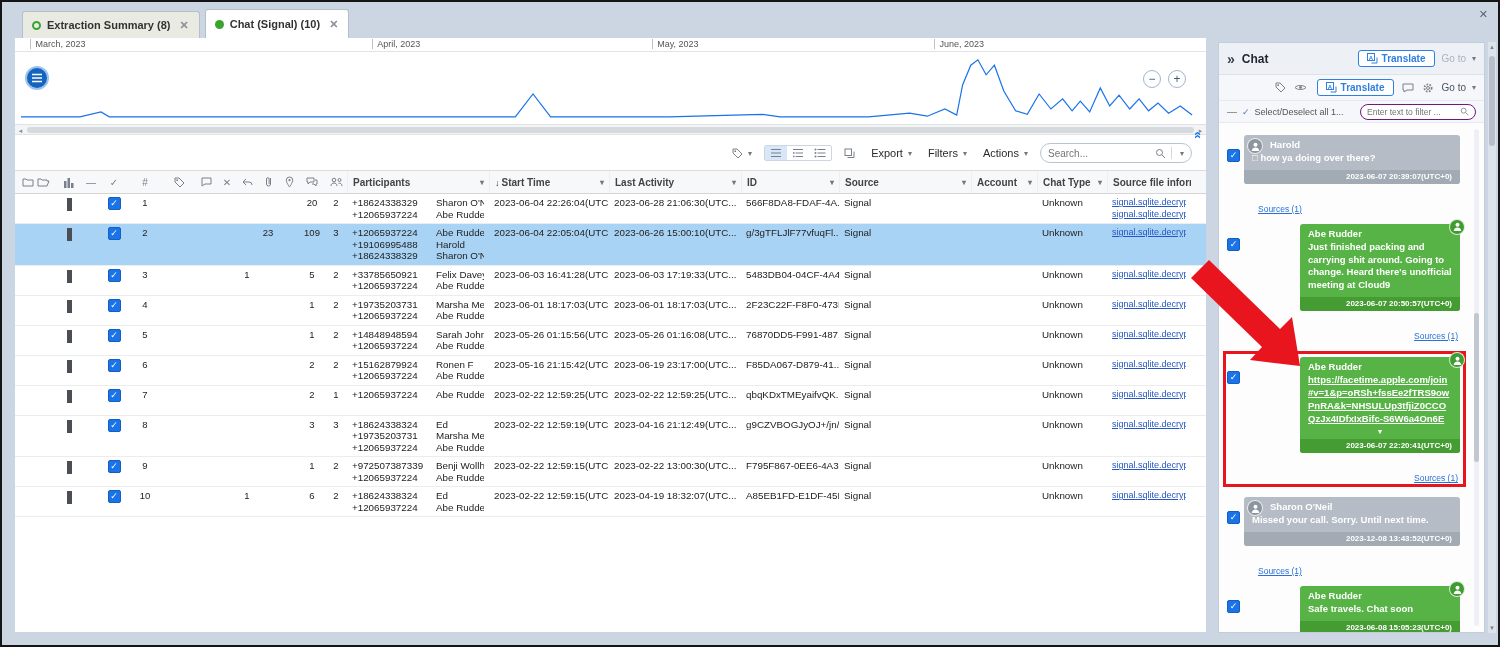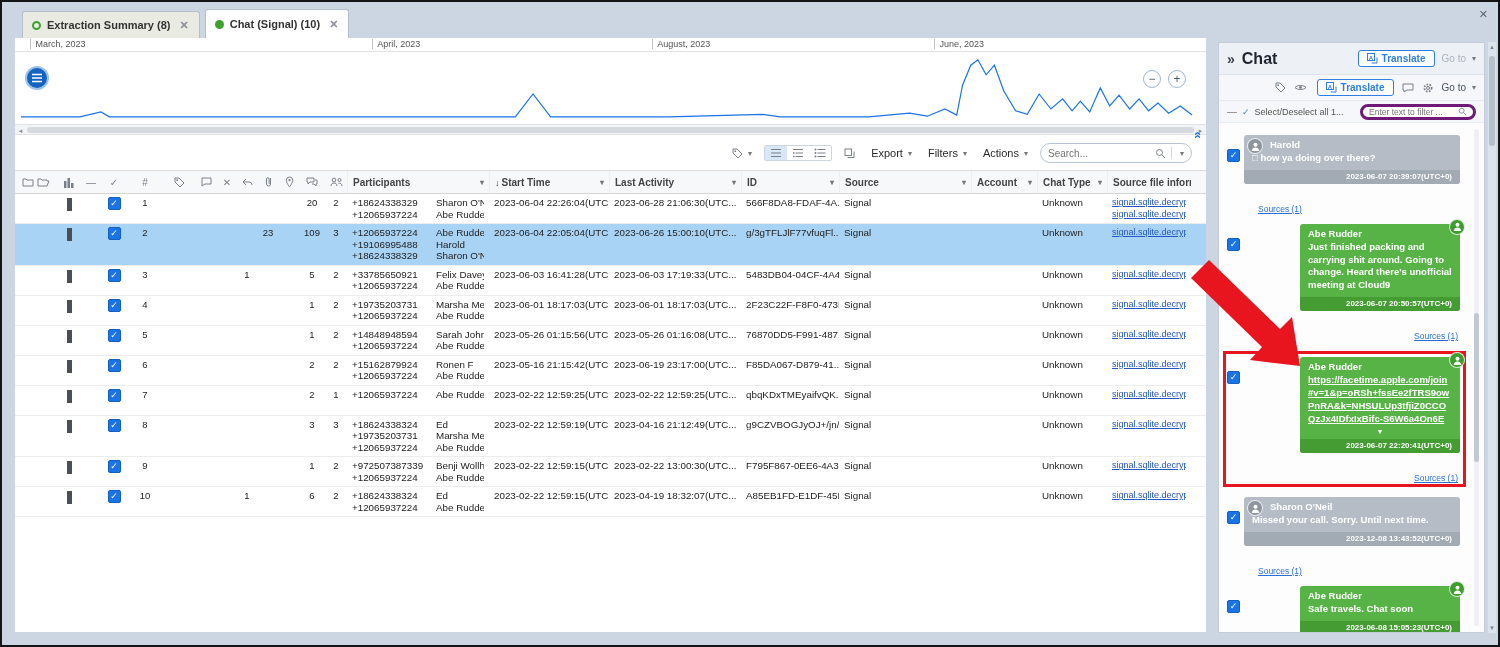--- a/index.html
+++ b/index.html
@@ -67,33 +67,33 @@
 .rowbar{width:5px;height:13px;background:#4a4f55;display:inline-block;margin-top:1px}
 .cb{width:13px;height:13px;background:var(--accent);border:1px solid #1460bd;border-radius:2px;color:#fff;font-size:9px;line-height:11px;text-align:center;display:inline-block}
 .pline{white-space:nowrap;overflow:hidden}
 .pphone{display:inline-block;width:84px}
 .flink{display:block;color:var(--link);text-decoration:underline;font-size:9px;white-space:nowrap;overflow:hidden}
 
 
 .rpanel{position:absolute;left:1218px;top:42px;width:267px;height:591px;background:#fff;border:1px solid #c3ccd8;display:flex;flex-direction:column}
 .rhead{height:32px;background:#edf1f6;display:flex;align-items:center;gap:7px;padding:0 8px;border-bottom:1px solid #dde2ea;flex:0 0 auto}
 .chev{color:#3c4350;font-size:14px;font-weight:bold}
-.rtitle{font-weight:bold;font-size:16px;color:#1f2430}
+.rtitle{font-weight:bold;font-size:12px;color:#1f2430}
 .trbtn{margin-left:auto;display:inline-flex;align-items:center;gap:4px;border:1px solid #2f7fe0;color:#2f7fe0;background:#fff;border-radius:3px;font-size:10px;font-weight:bold;padding:2px 8px}
 .goto-dis{color:#aab3bf;font-size:10px;display:inline-flex;gap:3px;align-items:center}
 .goto-en{color:#4a5462;font-size:10px;display:inline-flex;gap:3px;align-items:center}
 .rtabs{height:27px;display:flex;align-items:stretch;gap:12px;padding:0 10px;font-size:9.5px;color:#4a5260;border-bottom:1px solid #eceef2;background:#fff;flex:0 0 auto}
 .rtab{display:flex;align-items:center;border-bottom:2px solid transparent;white-space:nowrap}
 .rtab.active{color:#2196f3;border-bottom-color:#2196f3}
 .rtools{height:26px;background:#f5f7fa;display:flex;align-items:center;justify-content:flex-end;gap:8px;padding:0 8px;font-size:10px;color:#5b6470;border-bottom:1px solid #e6e9ef;flex:0 0 auto}
 .rselect{height:22px;background:#f5f7fa;display:flex;align-items:center;gap:5px;padding:0 8px;font-size:9px;color:#555;border-bottom:1px solid #e6e9ef;flex:0 0 auto}
 .minidash{color:#777;font-size:10px}
 .minicheck{color:#4a7dbd;font-size:9px}
 .selLabel{white-space:nowrap;overflow:hidden;max-width:104px}
-.filterbox{margin-left:auto;width:116px;height:16px;border:3px solid #701a75;border-radius:8px;background:#fff;display:flex;gap:0;padding:0 6px}
+.filterbox{margin-left:auto;width:116px;height:16px;border:1px solid #701a75;border-radius:8px;background:#fff;display:flex;gap:0;padding:0 6px}
 .filterbox input{flex:1;border:none;outline:none;font-size:8.5px;color:#555;min-width:10px;font-family:"Liberation Sans",sans-serif}
 .rmsgs{flex:1;position:relative;background:#fdfdfe;overflow:hidden;padding:12px 24px 0 8px}
 .msgrow{display:flex;gap:4px;margin:0 0 10px 0;position:relative}
 .msgrow.hl{border:3px solid var(--red);padding:3px 3px 1px 1px;margin-left:-4px;margin-right:-6px}
 .mcb{flex:0 0 13px;width:13px;height:13px;background:var(--accent);border:1px solid #1460bd;border-radius:2px;color:#fff;font-size:9px;line-height:11px;text-align:center;margin-top:14px}
 .mwrap{flex:1;display:flex;flex-direction:column;min-width:0}
 .bubble{position:relative;border-radius:3px;color:#fff;padding:4px 8px 0 8px;font-size:9.5px}
 .in .bubble{background:var(--graybub);width:100%}
 .out .bubble{background:var(--green);width:160px;align-self:flex-end}
 .sender{font-weight:bold;font-size:9.5px;margin-bottom:2px}
@@ -138,21 +138,21 @@
    <span class="tdot green-dot"></span>
    <span>Chat (Signal) (10)</span>
    <span class="tclose">✕</span>
  </div>
   </div>
 
 <div class="main">
   <div class="months">
       <span class="month" style="left:1.3%">March, 2023</span>
       <span class="month" style="left:30.0%">April, 2023</span>
-      <span class="month" style="left:53.5%">August, 2023</span>
+      <span class="month" style="left:53.5%">May, 2023</span>
       <span class="month" style="left:77.2%">June, 2023</span>
     </div>
   <div class="chartwrap">
     <svg class="tl" width="1185" height="68">
         <polyline points="4.0,62.8 62.9,62.8 84.0,58.0 92.3,62.8 180.5,62.8 298.3,62.8 415.9,62.8 498.3,62.8 516.0,40.0 533.6,62.8 651.4,62.8 745.5,60.4 763.2,62.8 851.4,62.8 892.6,59.2 910.3,62.2 927.9,55.0 939.7,61.0 945.6,31.0 953.8,11.2 960.9,5.8 969.1,20.8 977.4,11.2 986.8,37.0 998.6,56.8 1010.3,60.4 1022.1,40.0 1033.9,55.0 1045.6,44.8 1055.1,56.8 1063.3,47.2 1072.7,58.0 1083.3,34.0 1092.7,52.0 1102.1,41.2 1112.7,55.0 1122.1,44.8 1131.6,56.8 1141.0,49.0 1151.6,59.2 1163.3,52.0 1175.1,61.0" fill="none" stroke="#1a73e8" stroke-width="1.2"></polyline>
       </svg>
     <button class="hambtn">
       <svg width="12" height="10" viewBox="0 0 12 10">
           <path d="M1 1.5h10M1 5h10M1 8.5h10" stroke="#fff" stroke-width="1.6"></path>
         </svg>

